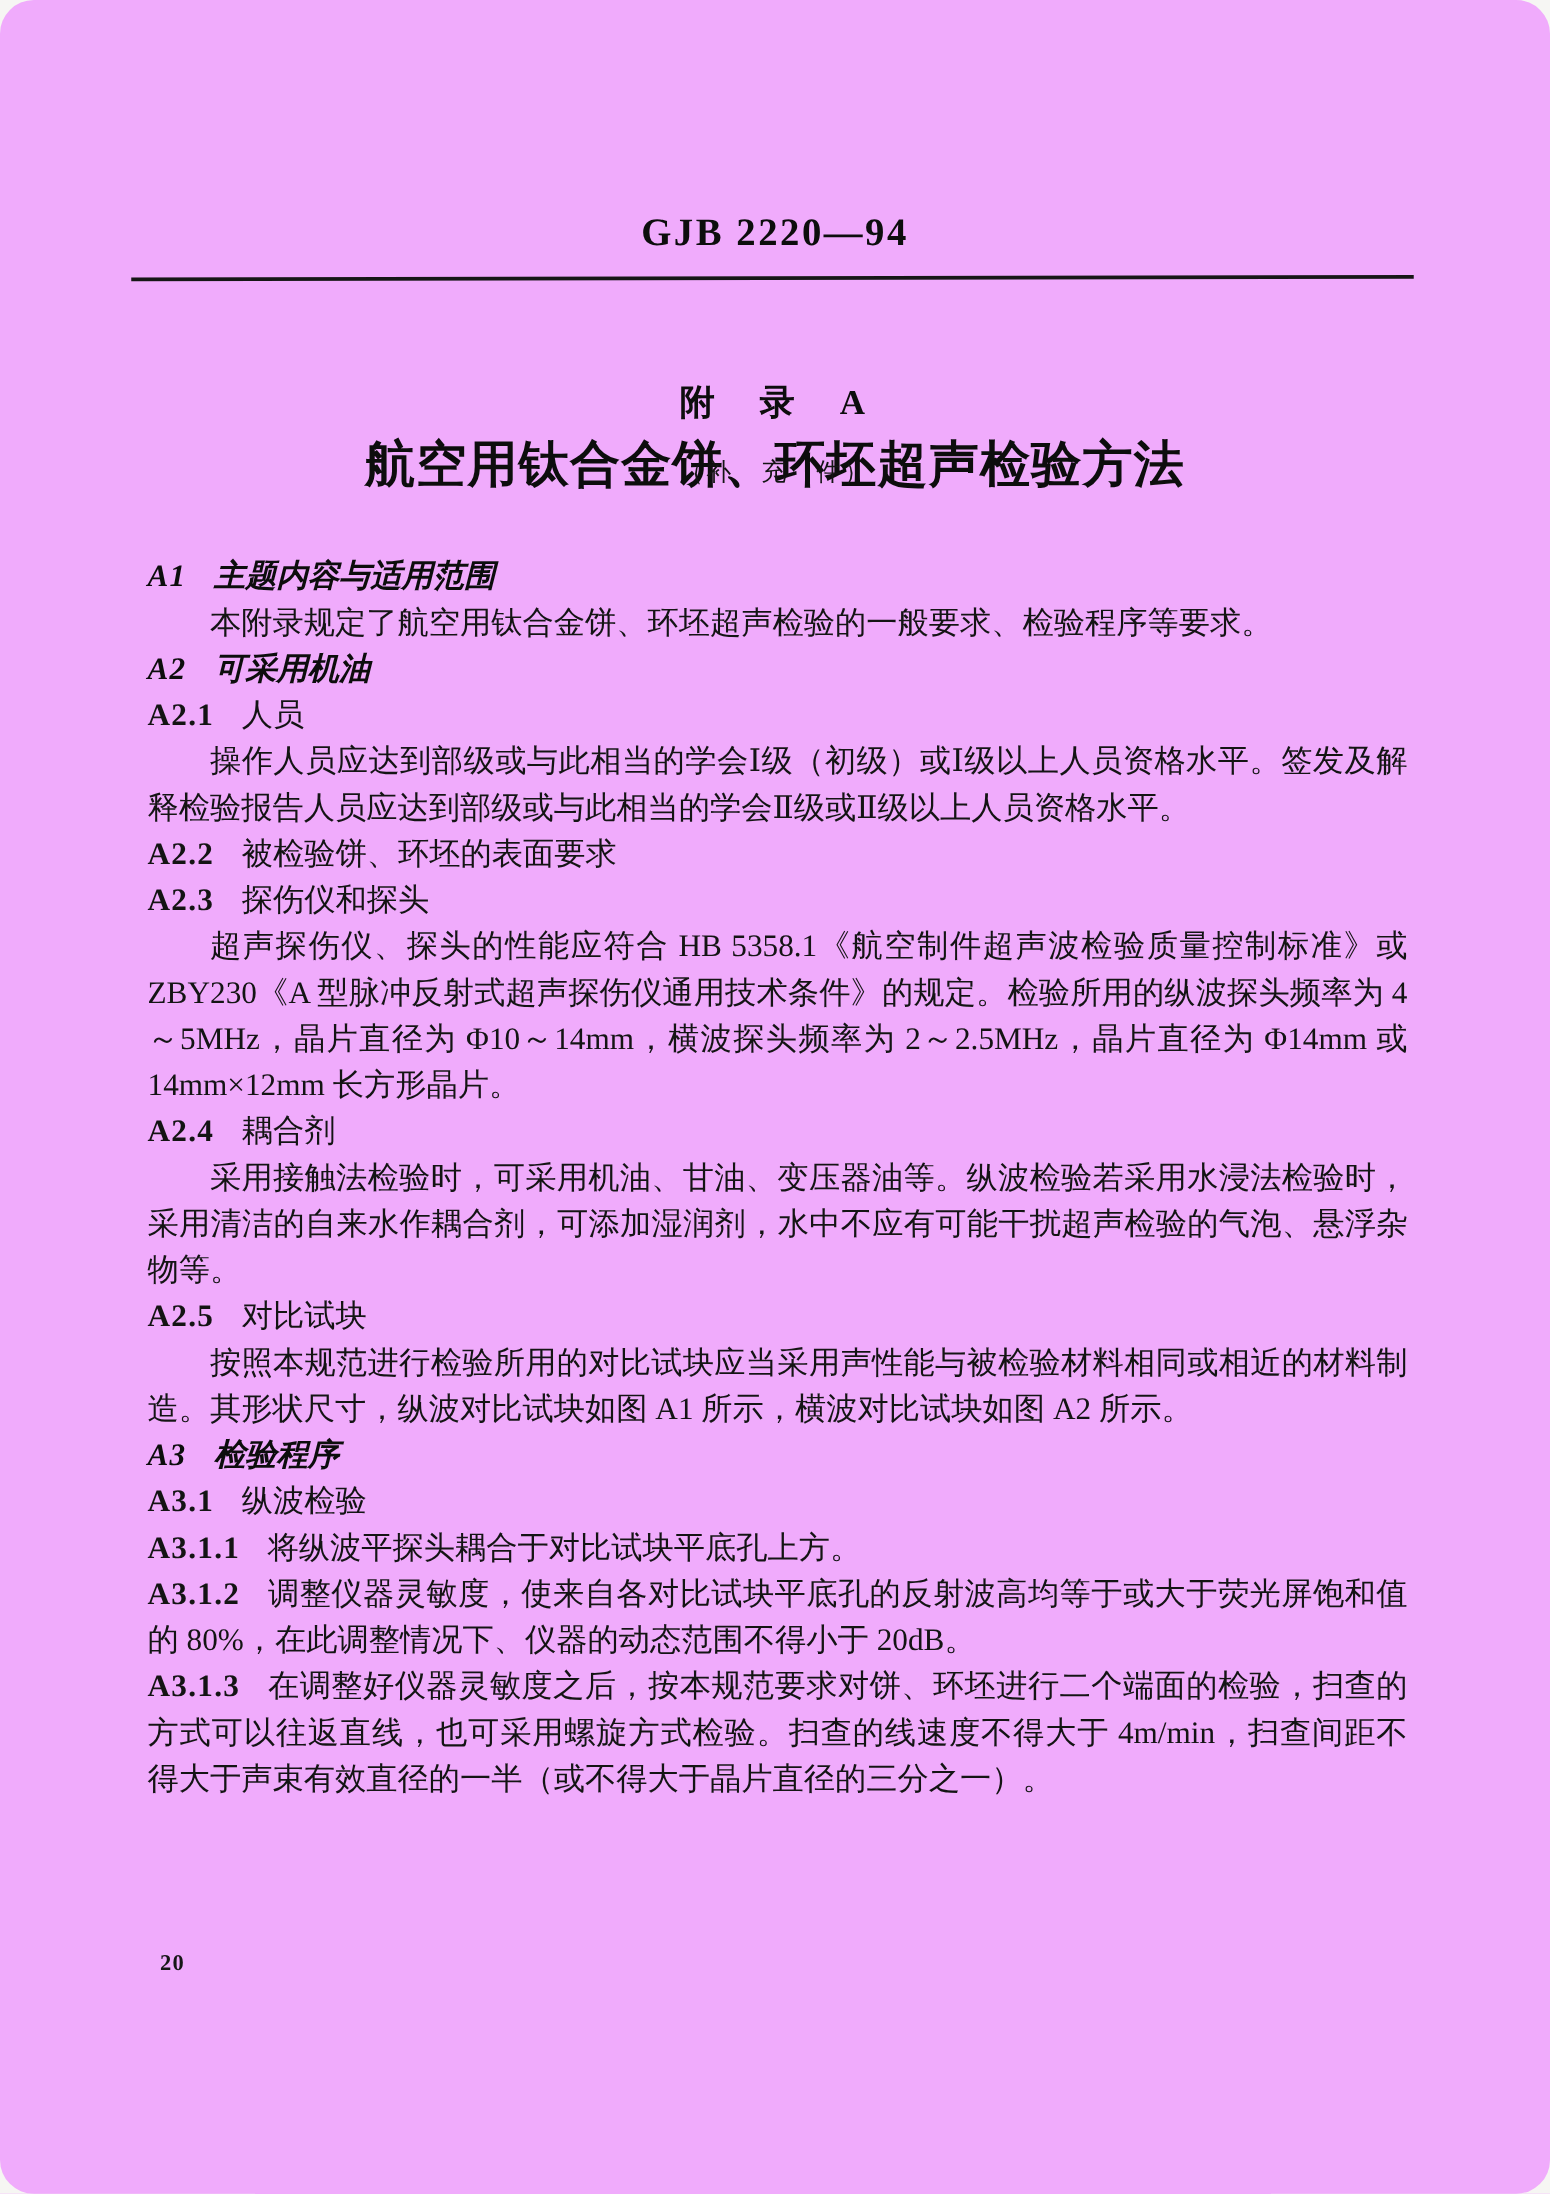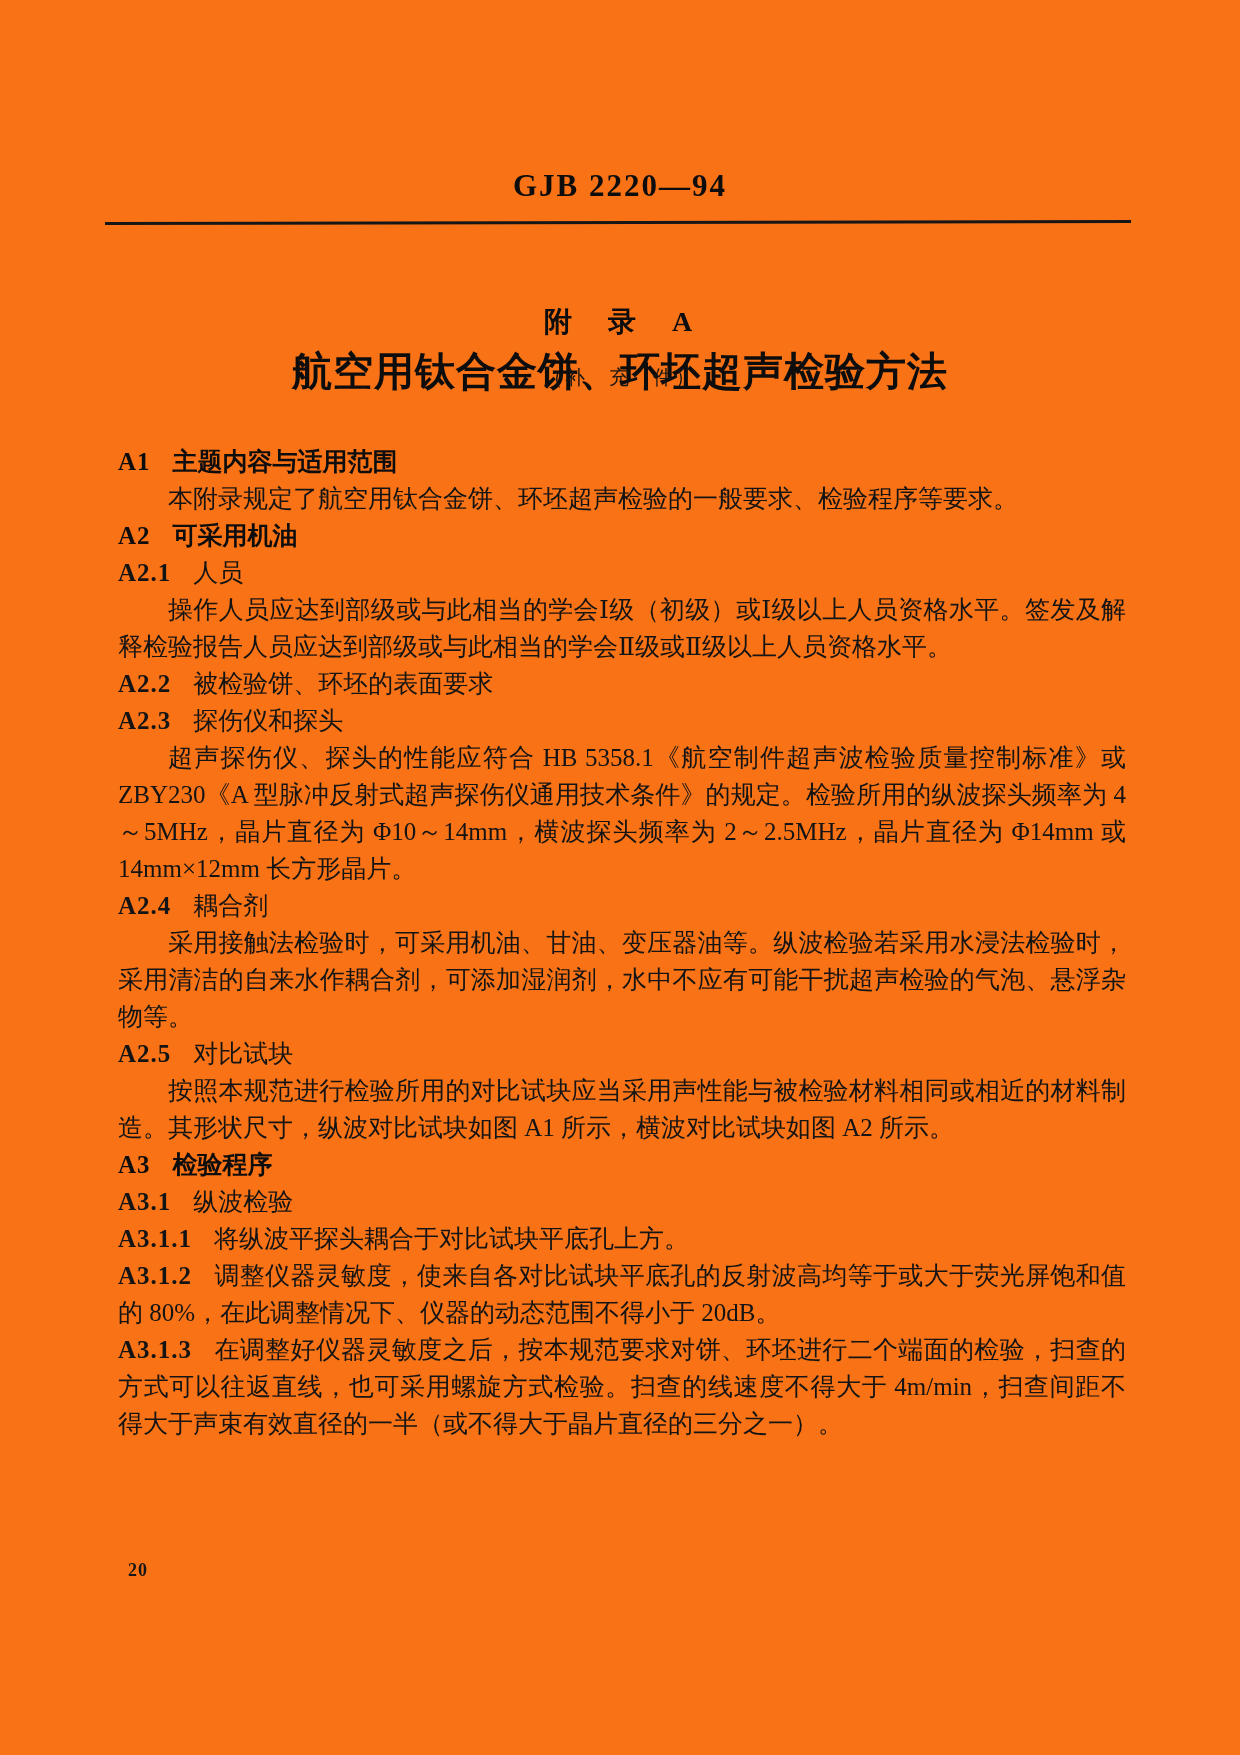--- a/index.html
+++ b/index.html
@@ -8,21 +8,22 @@
     height: 1755px;
     background: #f6f6f3;
     font-family: "Liberation Serif", "DejaVu Serif", serif;
     color: #111;
     position: relative;
     overflow: hidden;
   }
   .page {
     position: absolute;
     inset: 0;
-    background: #f97316;
+    background: #f0abfc;
+    border-radius: 27px;
   }
   
   .std-number {
     position: absolute;
     top: 168px;
     left: 0;
     width: 100%;
     text-align: center;
     font-size: 31px;
     font-weight: bold;
@@ -77,21 +78,21 @@
     top: 443px;
     left: 118px;
     width: 1008px;
     font-size: 25px;
     line-height: 37px;
     text-align: justify;
     text-justify: inter-ideograph;
     color: #141414;
   }
   .content p { margin: 0; }
-  .h1 { font-weight: bold; color: #0d0d0d; }
+  .h1 { font-weight: bold; color: #0d0d0d; font-style: italic; }
   .h2 { font-weight: normal; }
   .lbl {
     font-weight: bold;
     font-family: "Liberation Serif", "DejaVu Serif", serif;
     margin-right: 22px;
     letter-spacing: 1px;
   }
   .indent { text-indent: 2em; }
   .page-number {
     position: absolute;

